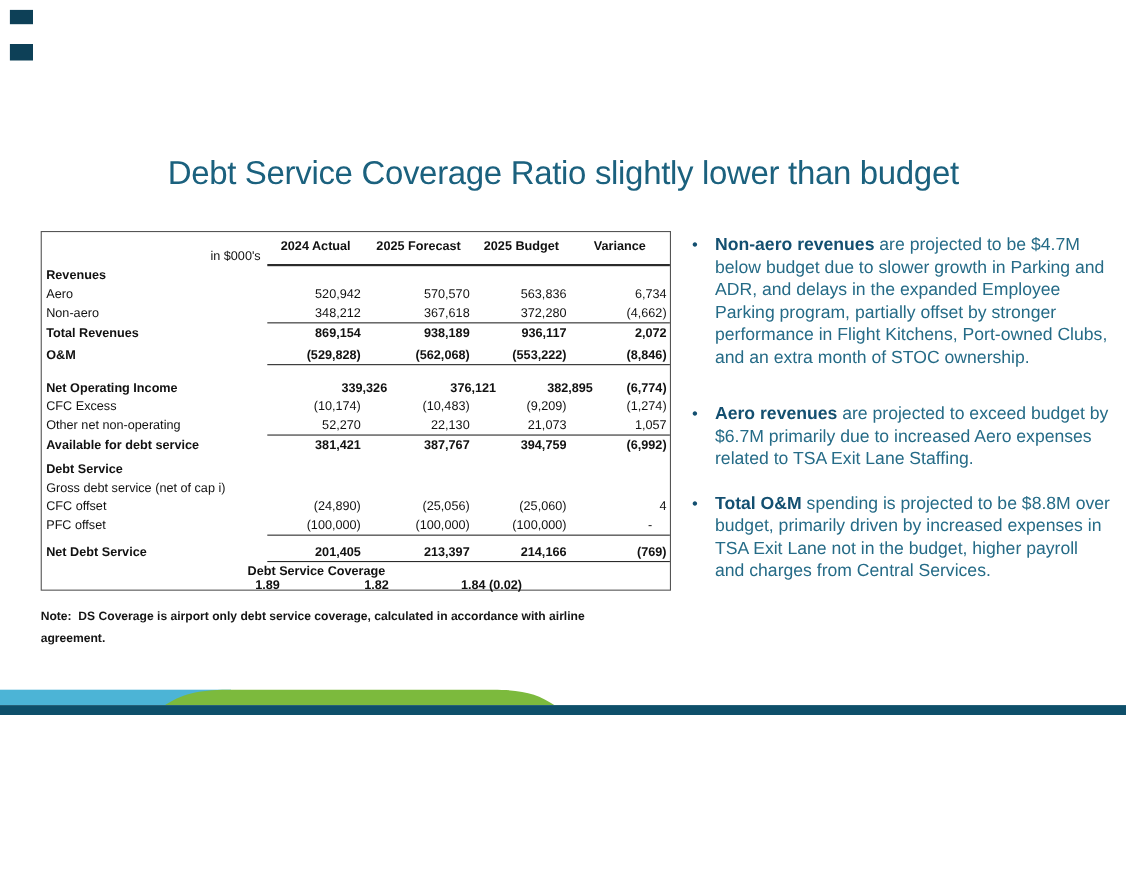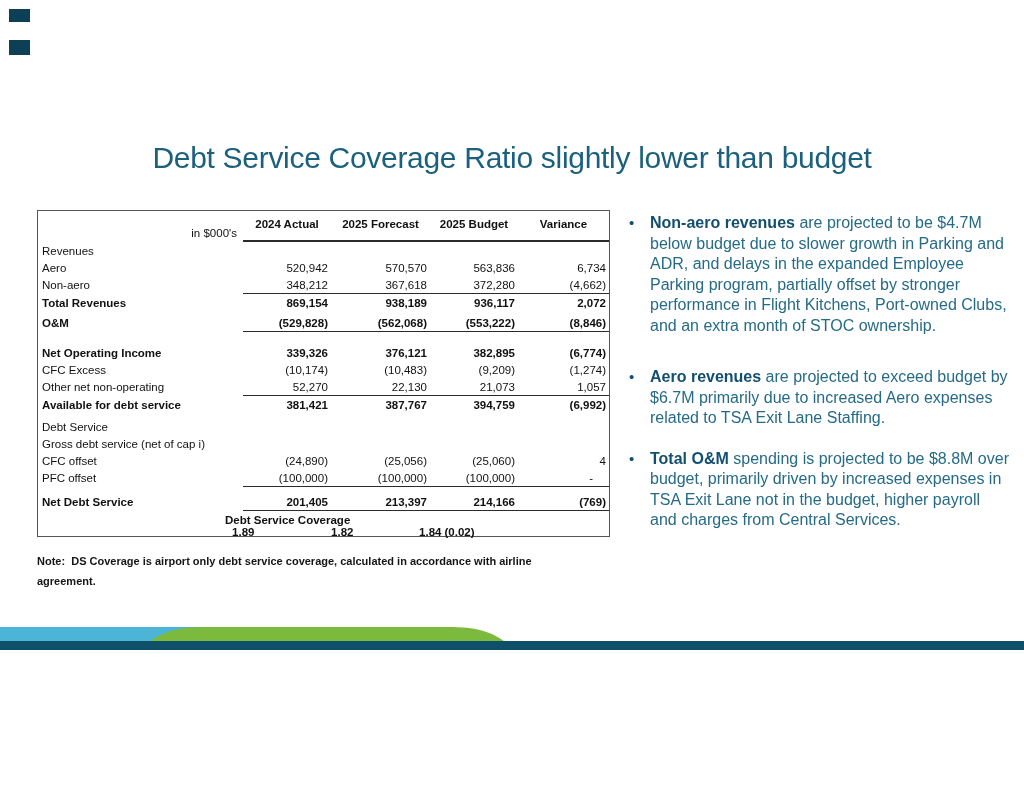--- a/index.html
+++ b/index.html
@@ -20,21 +20,21 @@
        border:1px solid #555;color:#111;font-size:11.5px;background:#fff;}
   .row{display:flex;align-items:center;height:17px;}
   .row.head{height:31px;align-items:flex-end;}
   .lc{width:205px;box-sizing:border-box;padding-left:4px;white-space:nowrap;}
   .head .lc{text-align:right;padding-right:6px;padding-bottom:3px;font-weight:400;}
   .nums{flex:1;display:flex;height:100%;align-items:center;}
   .head .nums{align-items:center;border-bottom:2px solid #2b2b2b;}
   .head .c{font-weight:700;text-align:center;padding:0 0 2px 0;}
   .c{box-sizing:border-box;text-align:right;padding-right:3px;white-space:nowrap;}
   .c1{width:88px}.c2{width:99px}.c3{width:88px}.c4{flex:1}
-  .section .lc{font-weight:400;}
+  .section .lc{font-weight:700;}
   .total{font-weight:700;}
   .dash{padding-right:16px;}
   .hr{border-top:1.6px solid #2b2b2b;margin-left:205px;height:0;}
 
   
   .note{position:absolute;left:37px;top:551px;width:552px;margin:0;
         font-size:11px;font-weight:700;line-height:20px;color:#151515;white-space:pre-wrap;}
 
   
   .bullets{position:absolute;left:629px;top:213px;width:381px;}
@@ -111,21 +111,21 @@
         <div class="row total" style="margin-top: 3px;">
           <div class="lc">O&amp;M</div>
           <div class="nums">
             <div class="c c1">(529,828)</div>
             <div class="c c2">(562,068)</div>
             <div class="c c3">(553,222)</div>
             <div class="c c4">(8,846)</div>
           </div>
         </div>
         <div class="hr"></div>
-        <div class="row total" style="margin-top: 12px;">
+        <div class="row total" style="margin-top: 12px; gap: 24px;">
           <div class="lc">Net Operating Income</div>
           <div class="nums">
             <div class="c c1">339,326</div>
             <div class="c c2">376,121</div>
             <div class="c c3">382,895</div>
             <div class="c c4">(6,774)</div>
           </div>
         </div>
         <div class="row data">
           <div class="lc">CFC Excess</div>

